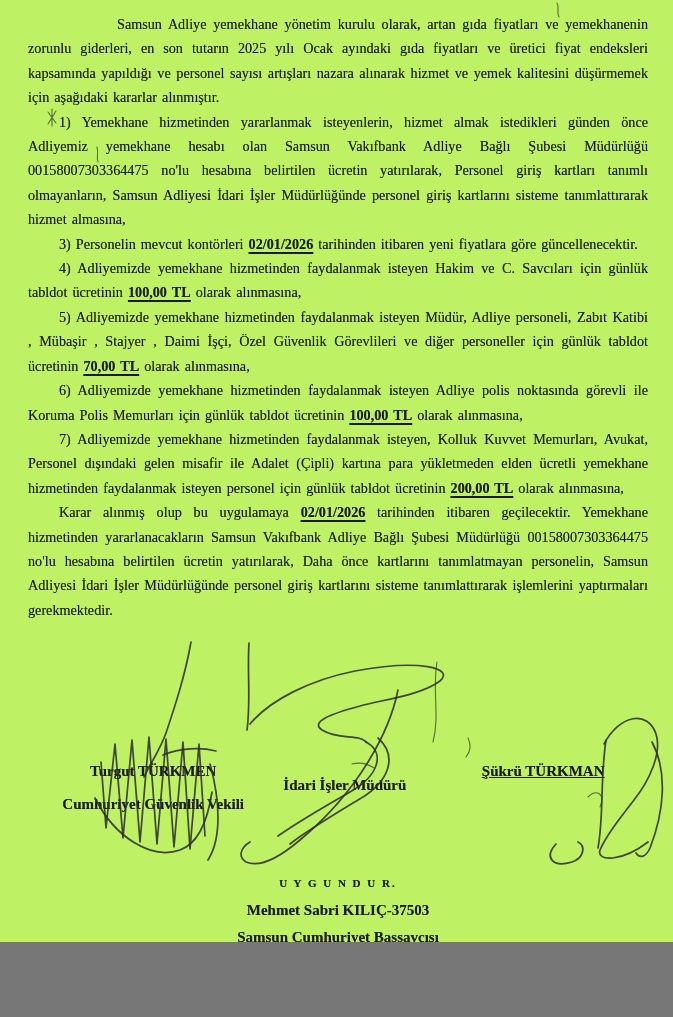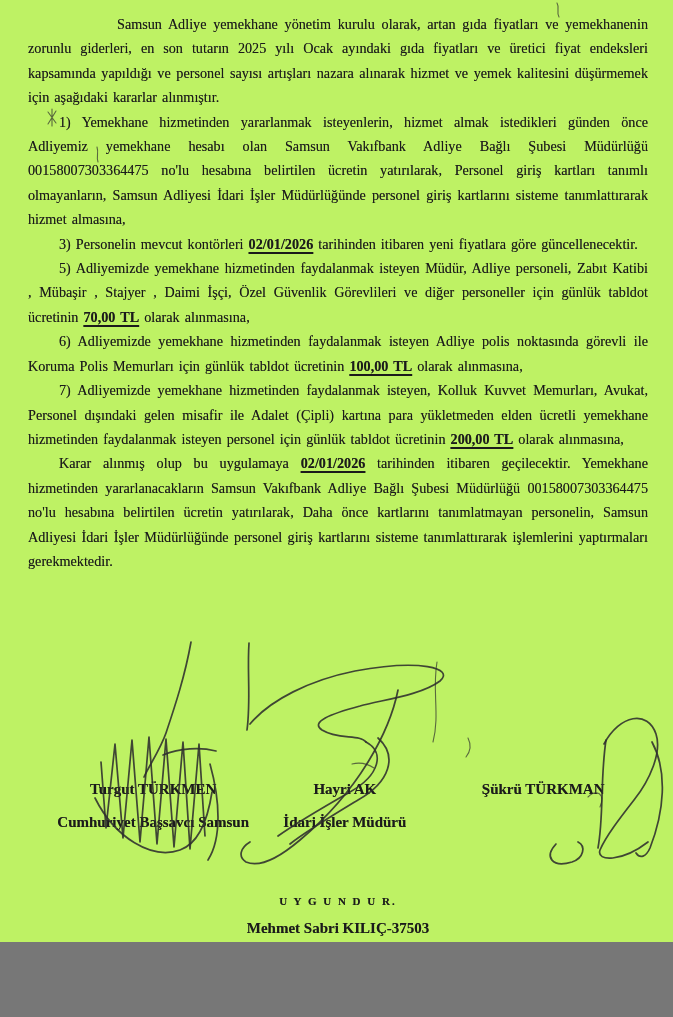--- a/index.html
+++ b/index.html
@@ -32,26 +32,26 @@
   .indent-intro{text-indent:89px;}
   .indent-item{text-indent:31px;}
   .bu{
     font-weight:bold;
     text-decoration:underline;
     text-decoration-thickness:1.5px;
     text-underline-offset:3px;
   }
   .sig-row{
     display:flex;
-    margin-top:28px;
+    margin-top:10px;
   }
   .sig-col{position:relative;text-align:center;}
   .sig-col-1{width:215px;margin-left:25px;}
   .sig-col-2{width:190px;margin-left:3px;}
-  .sig-col-3{width:225px;margin-left:5px;}
+  .sig-col-3{width:225px;margin-left:5px;text-decoration:underline;}
   .sig-name{
     font-weight:bold;
     font-size:15px;
     line-height:19px;
     text-shadow:0 0 0.6px rgba(25,25,25,0.5);
   }
   .sig-title{
     font-weight:bold;
     font-size:15px;
     line-height:19px;
@@ -96,33 +96,33 @@
 <body>
 
 <div class="page">
 
   <div class="content">
 
     <div class="doc-body" id="doc-body">
         <p class="para indent-intro"><span>Samsun Adliye yemekhane yönetim kurulu olarak, artan gıda fiyatları ve yemekhanenin zorunlu giderleri, en son tutarın 2025 yılı Ocak ayındaki gıda fiyatları ve üretici fiyat endeksleri kapsamında yapıldığı ve personel sayısı artışları nazara alınarak hizmet ve yemek kalitesini düşürmemek için aşağıdaki kararlar alınmıştır.</span></p>
         <p class="para indent-item"><span>1) Yemekhane hizmetinden yararlanmak isteyenlerin, hizmet almak istedikleri günden önce Adliyemiz yemekhane hesabı olan Samsun Vakıfbank Adliye Bağlı Şubesi Müdürlüğü 00158007303364475 no'lu hesabına belirtilen ücretin yatırılarak, Personel giriş kartları tanımlı olmayanların, Samsun Adliyesi İdari İşler Müdürlüğünde personel giriş kartlarını sisteme tanımlattırarak hizmet almasına,</span></p>
         <p class="para indent-item"><span>3)  Personelin mevcut kontörleri </span><span class="bu">02/01/2026</span><span> tarihinden itibaren yeni fiyatlara göre güncellenecektir.</span></p>
+        <p class="para indent-item"><span>4) Adliyemizde yemekhane hizmetinden faydalanmak isteyen Hakim ve C. Savcıları için günlük tabldot ücretinin </span><span class="bu">100,00 TL</span><span> olarak alınmasına,</span></p>
         <p class="para indent-item"><span>5) Adliyemizde yemekhane hizmetinden faydalanmak isteyen Müdür, Adliye personeli, Zabıt Katibi , Mübaşir , Stajyer , Daimi İşçi, Özel Güvenlik Görevlileri ve diğer personeller için günlük tabldot ücretinin </span><span class="bu">70,00 TL</span><span> olarak alınmasına,</span></p>
         <p class="para indent-item"><span>6) Adliyemizde yemekhane hizmetinden faydalanmak isteyen Adliye polis noktasında görevli ile Koruma Polis Memurları için günlük tabldot ücretinin </span><span class="bu">100,00 TL</span><span> olarak alınmasına,</span></p>
         <p class="para indent-item"><span>7) Adliyemizde yemekhane hizmetinden faydalanmak isteyen, Kolluk Kuvvet Memurları, Avukat, Personel dışındaki gelen misafir ile Adalet (Çipli) kartına para yükletmeden elden ücretli yemekhane hizmetinden faydalanmak isteyen personel için günlük tabldot ücretinin </span><span class="bu">200,00 TL</span><span> olarak alınmasına,</span></p>
         <p class="para indent-item"><span>Karar alınmış olup bu uygulamaya </span><span class="bu">02/01/2026</span><span> tarihinden itibaren geçilecektir. Yemekhane hizmetinden yararlanacakların Samsun Vakıfbank Adliye Bağlı Şubesi Müdürlüğü 00158007303364475 no'lu hesabına belirtilen ücretin yatırılarak, Daha önce kartlarını tanımlatmayan personelin, Samsun Adliyesi İdari İşler Müdürlüğünde personel giriş kartlarını sisteme tanımlattırarak işlemlerini yaptırmaları gerekmektedir.</span></p>
       </div>
 
     <div class="sig-row">
       <div class="sig-col sig-col-1">
         <div class="sig-name">Turgut TÜRKMEN</div>
-        <div class="sig-title">Cumhuriyet Başsavcı Samsun</div>
+        <div class="sig-title">Cumhuriyet Güvenlik Vekili</div>
       </div>
       <div class="sig-col sig-col-2">
-        <div class="sig-name">Hayri AK</div>
         <div class="sig-title">İdari İşler Müdürü</div>
       </div>
       <div class="sig-col sig-col-3">
         <div class="sig-name">Şükrü TÜRKMAN</div>
       </div>
     </div>
 
     <div class="approval">
       <div class="approval-heading">U Y G U N D U R.</div>
       <div class="approval-line">Mehmet Sabri KILIÇ-37503</div>

